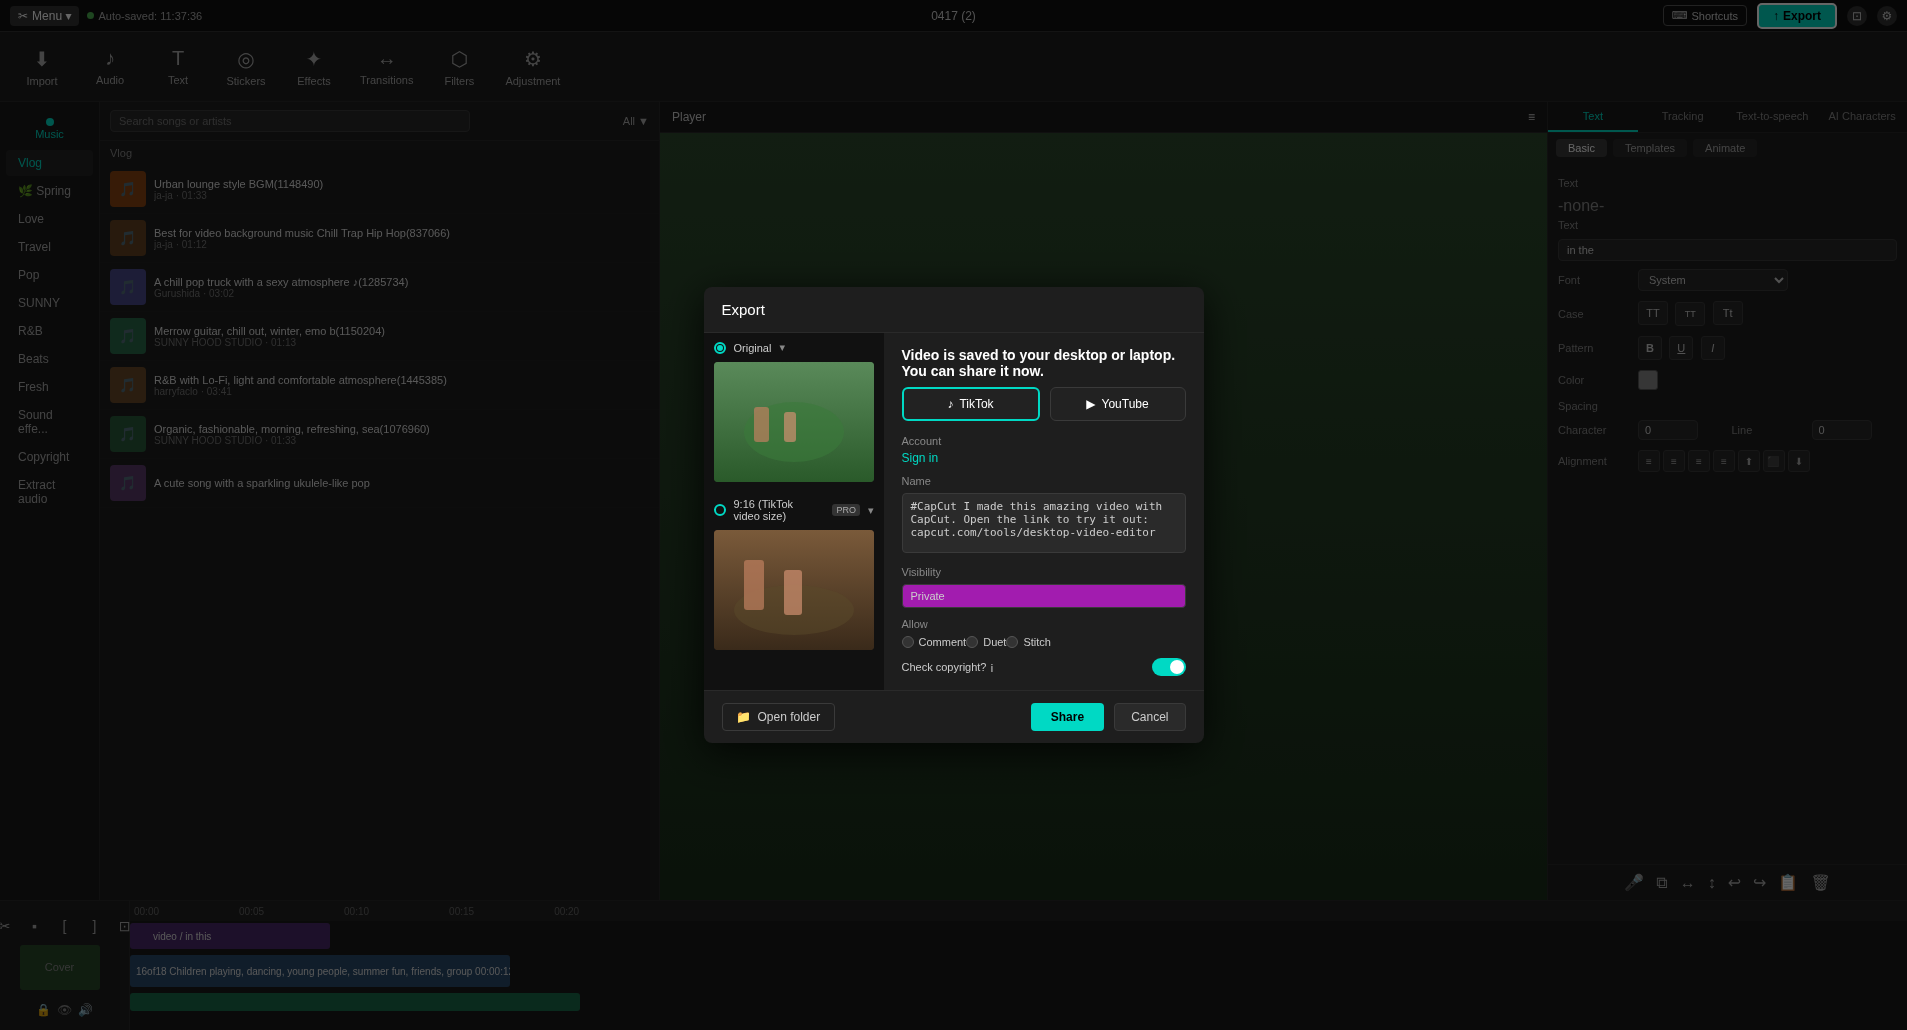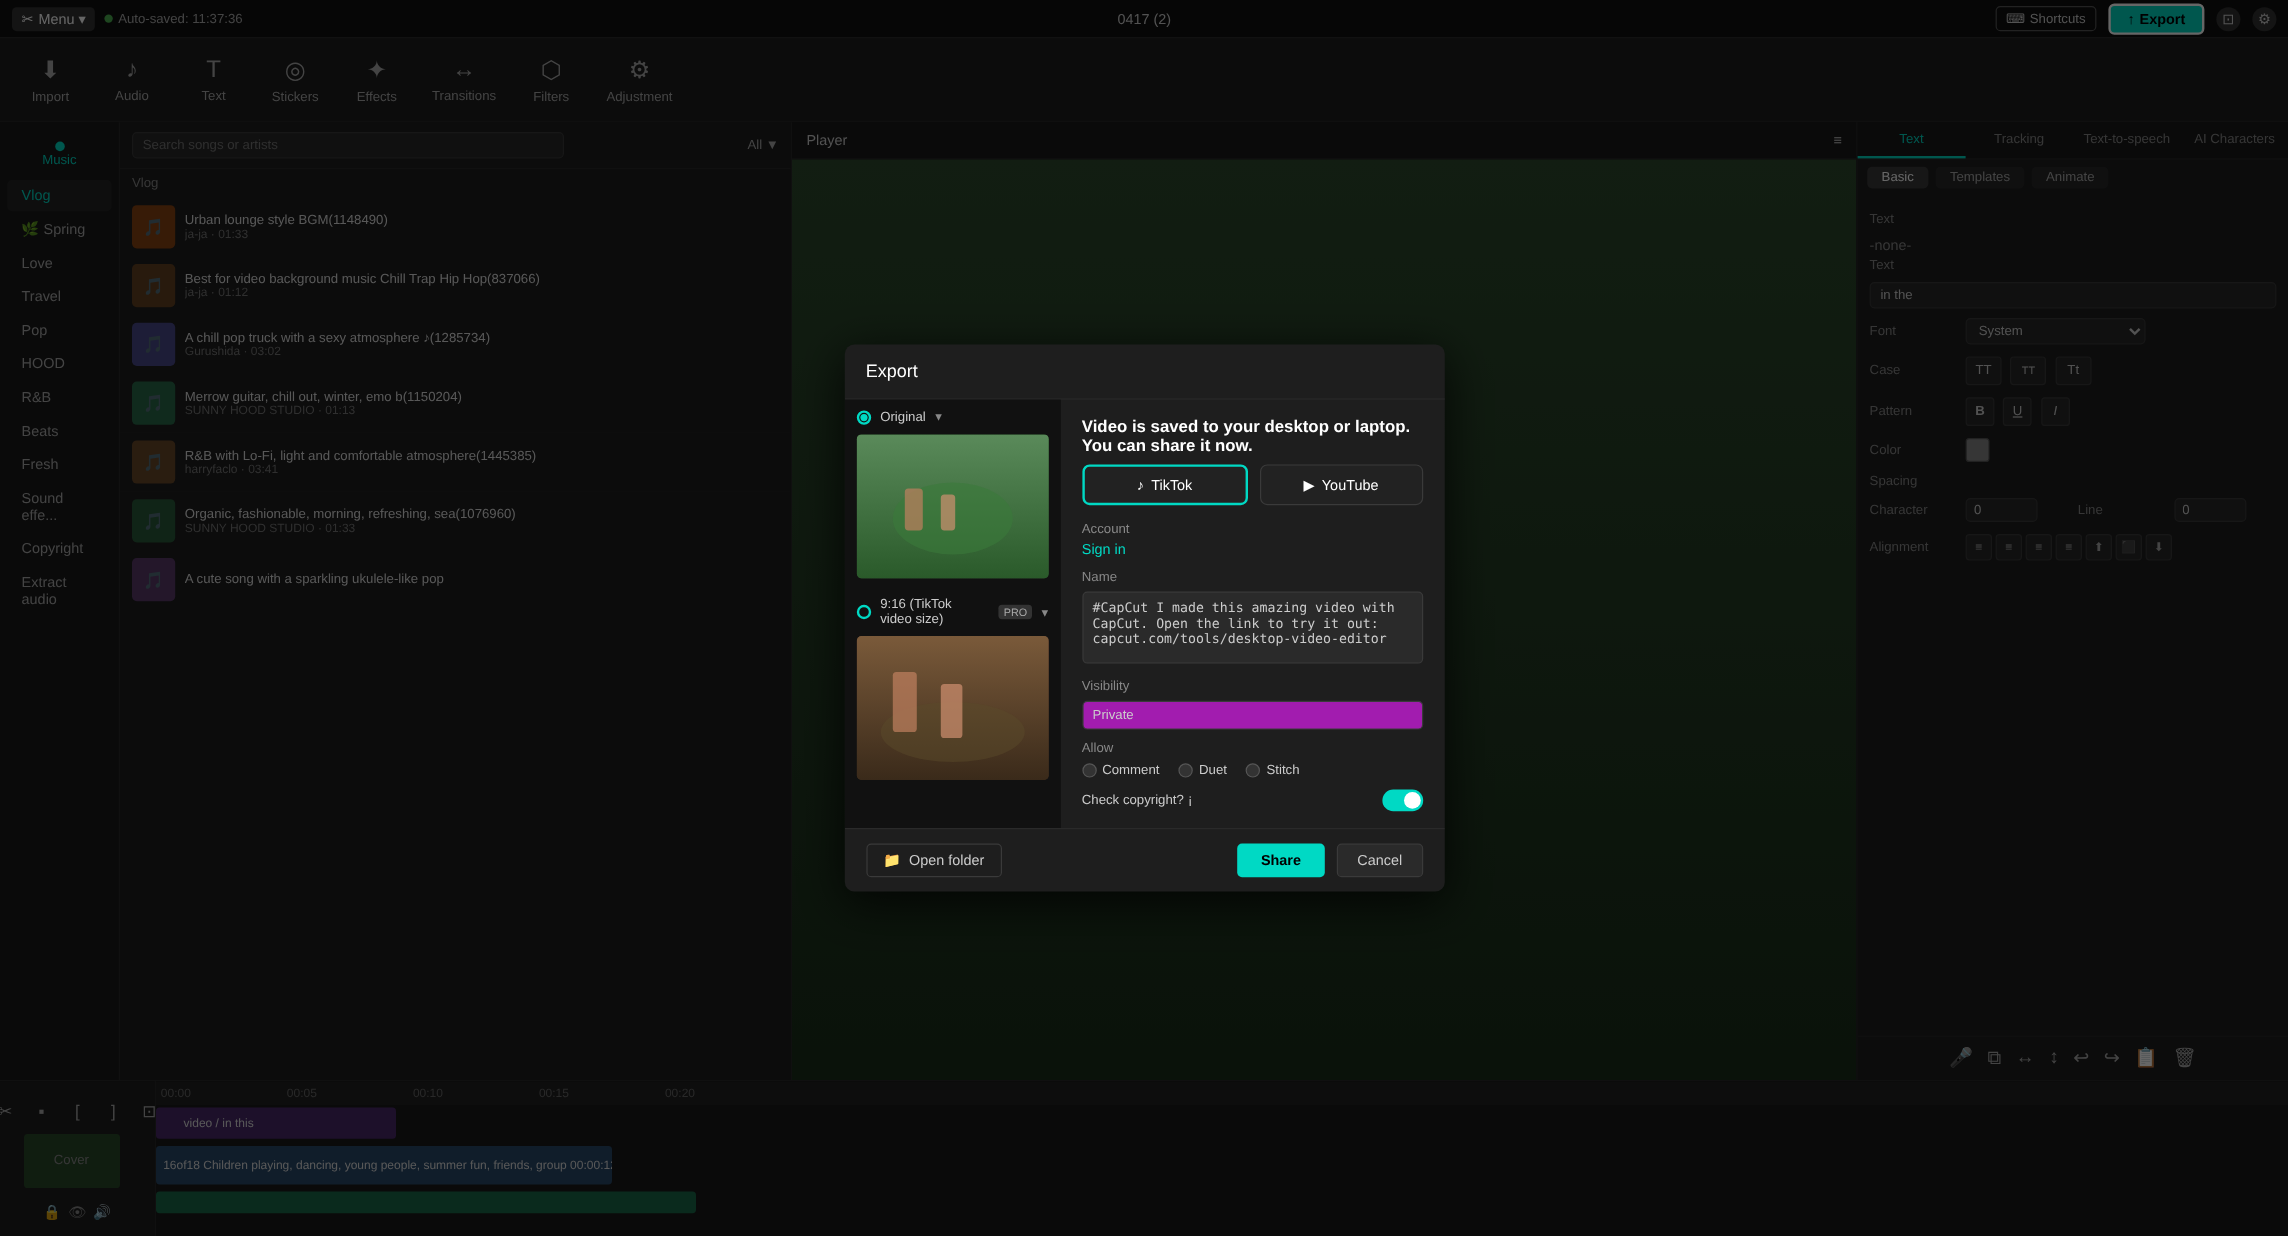--- a/index.html
+++ b/index.html
@@ -270,21 +270,21 @@
       width: 100%; background: #2a2a2a; border: 1px solid #3a3a3a; color: #ccc;
       padding: 6px 8px; border-radius: 4px; font-size: 11px;
       resize: none; height: 60px; margin-top: 2px;
     }
     .visibility-select {
       width: 100%; background: #a21caf; border: 1px solid #3a3a3a; color: #ccc;
       padding: 5px 8px; border-radius: 4px; font-size: 11px; margin-top: 2px;
       appearance: none;
     }
     .allow-label { font-size: 11px; color: #888; margin-top: 10px; margin-bottom: 6px; }
-    .allow-options { display: flex; gap: 16px; }
+    .allow-options { display: flex; }
     .allow-option { display: flex; align-items: center; gap: 5px; font-size: 11px; color: #ccc; }
     .checkbox-circle { width: 12px; height: 12px; border-radius: 50%; border: 1px solid #555; background: #333; display: inline-block; }
     .copyright-row { display: flex; align-items: center; justify-content: space-between; margin-top: 10px; }
     .copyright-text { font-size: 11px; color: #ccc; display: flex; align-items: center; gap: 4px; }
     .toggle-on { width: 34px; height: 18px; background: #00d9c4; border-radius: 9px; position: relative; cursor: pointer; }
     .toggle-on::after { content: ''; position: absolute; right: 2px; top: 2px; width: 14px; height: 14px; background: #fff; border-radius: 50%; }
     .modal-footer { padding: 12px 18px; display: flex; align-items: center; justify-content: space-between; border-top: 1px solid #2a2a2a; }
     .open-folder-btn {
       background: none; border: 1px solid #3a3a3a; color: #ccc; padding: 6px 14px; border-radius: 4px;
       cursor: pointer; font-size: 12px; display: flex; align-items: center; gap: 6px;
@@ -364,21 +364,21 @@
   <div class="left-sidebar">
     <div class="sidebar-item active">
       <div class="sidebar-dot"></div>
       <span>Music</span>
     </div>
     <div class="sidebar-category active">Vlog</div>
     <div class="sidebar-category">🌿 Spring</div>
     <div class="sidebar-category">Love</div>
     <div class="sidebar-category">Travel</div>
     <div class="sidebar-category">Pop</div>
-    <div class="sidebar-category">HOOD</div>
+    <div class="sidebar-category">SUNNY</div>
     <div class="sidebar-category">R&amp;B</div>
     <div class="sidebar-category">Beats</div>
     <div class="sidebar-category">Fresh</div>
     <div class="sidebar-category">Sound effe...</div>
     <div class="sidebar-category">Copyright</div>
     <div class="sidebar-category">Extract audio</div>
   </div>
 
   <div class="music-panel">
     <div class="music-panel-header">
@@ -469,21 +469,21 @@
       <div class="right-tab">AI Characters</div>
     </div>
     <div class="right-subtabs">
       <div class="right-subtab active">Basic</div>
       <div class="right-subtab">Templates</div>
       <div class="right-subtab">Animate</div>
     </div>
     <div class="right-content">
       <div class="section-title">Text</div>
       <div style="margin-bottom:8px;">
-        <div style="color:#888;font-size:12px;margin-bottom:2px;">-none-</div>
+        <div style="color:#888;font-size:16px;margin-bottom:2px;">-none-</div>
         <div class="section-title">Text</div>
         <input type="text" class="text-input-field" value="in the" style="">
       </div>
 
       <div class="prop-row">
         <div class="prop-label">Font</div>
         <div class="prop-value">
           <select class="font-select">
             <option>System</option>
           </select>

